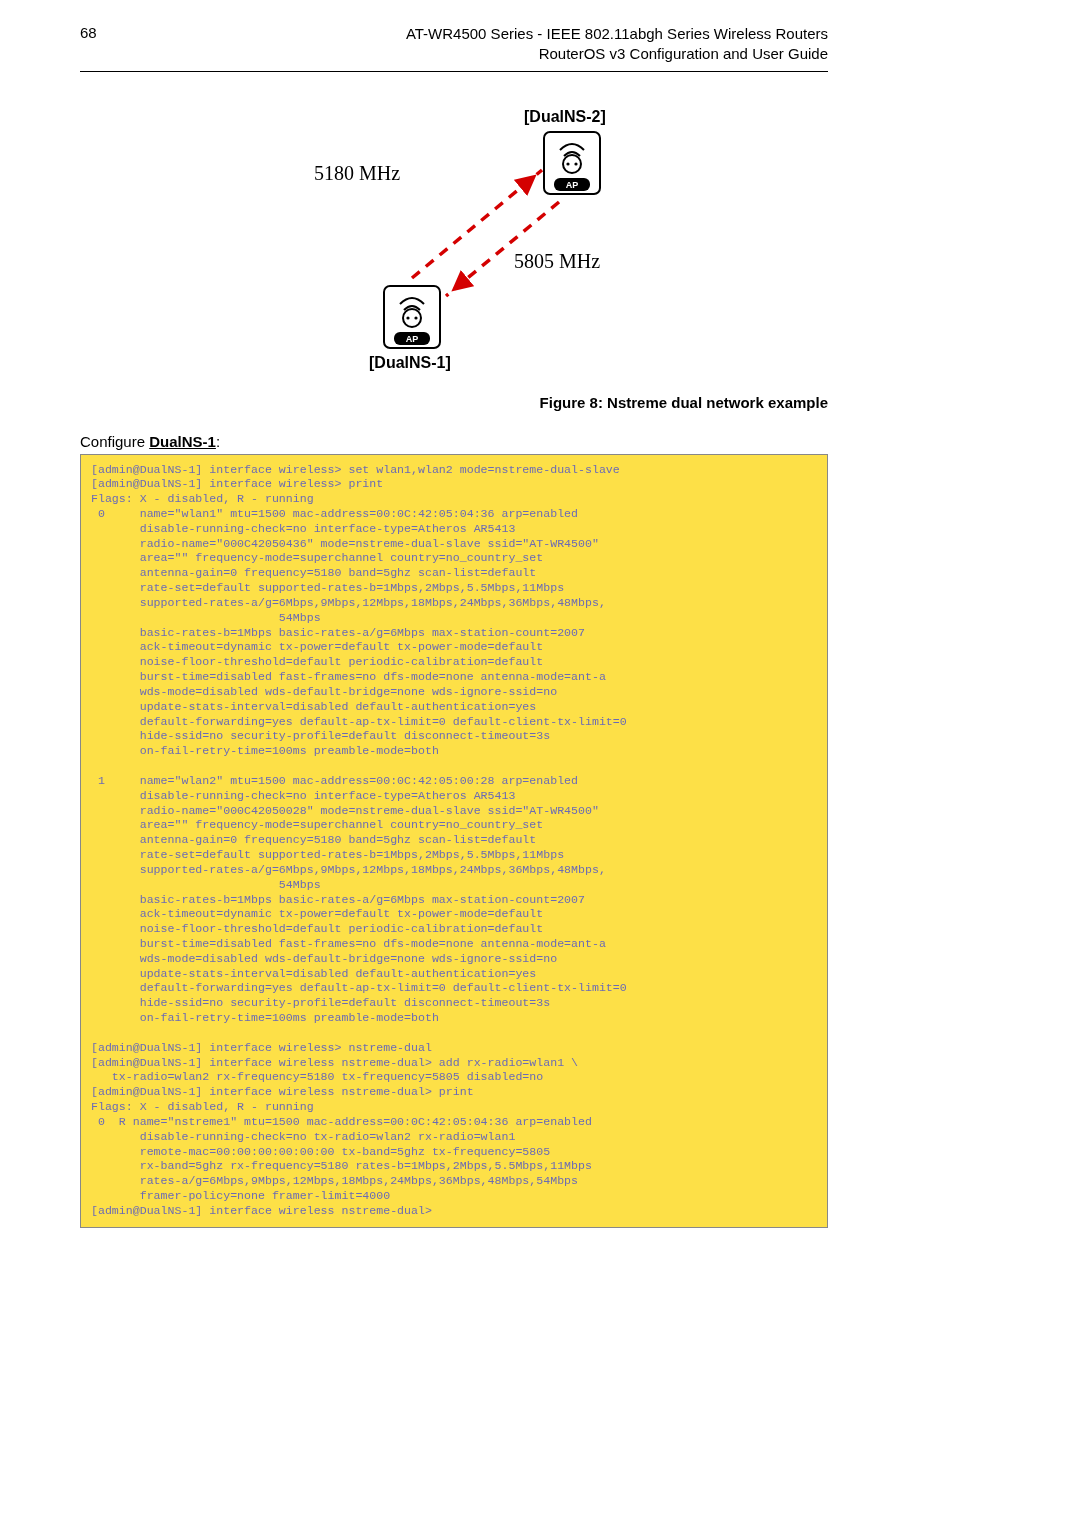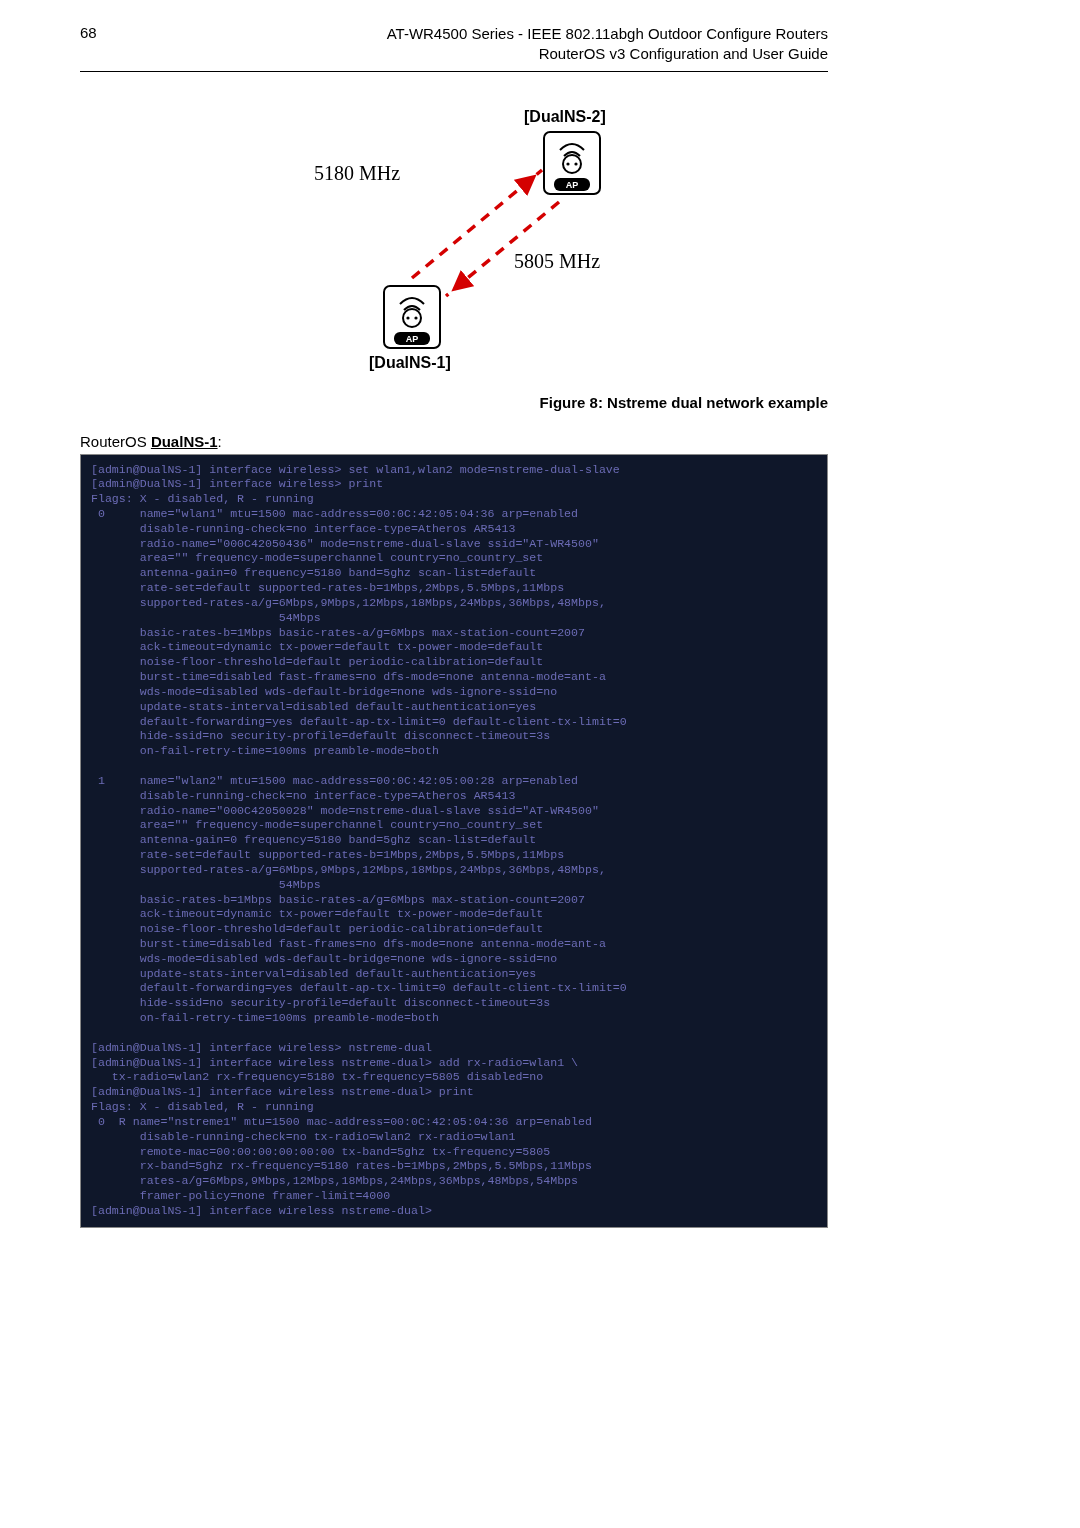--- a/index.html
+++ b/index.html
@@ -46,39 +46,39 @@
     margin: 14px 0 22px 0;
     text-align: right;
   }
   .configure-label {
     font-size: 15px;
     margin-bottom: 4px;
   }
   .configure-label .bold { font-weight: bold; text-decoration: underline; }
   .code-box {
     border: 1px solid #888;
-    background: #0f172a;
+    background: #fde047;
     padding: 8px 10px;
     font-family: "Courier New", Courier, monospace;
     font-size: 11.6px;
     line-height: 1.28;
     color: #6b6bb5;
     white-space: pre;
     overflow-x: hidden;
   }
 </style>
 </head>
 <body>
 
 <div class="page">
 
   <div class="header-row">
     <div class="page-num">68</div>
     <div class="header-title">
-      <span>AT-WR4500 Series - IEEE 802.11abgh Outdoor Configure Routers</span><br>
+      <span>AT-WR4500 Series - IEEE 802.11abgh Series Wireless Routers</span><br>
       <span>RouterOS v3 Configuration and User Guide</span>
     </div>
   </div>
 
   <div class="figure-wrap">
     <svg class="netfig" width="480" height="280" viewBox="0 0 480 280">
 
       <g>
         <rect x="330" y="32" width="56" height="62" rx="6" ry="6" fill="#fff" stroke="#000" stroke-width="2"></rect>
 
@@ -117,21 +117,21 @@
       <text x="100" y="80" font-family="Times New Roman, serif" font-size="20">5180 MHz</text>
 
       <line x1="345" y1="102" x2="232" y2="196" stroke="#d40000" stroke-width="3.5" stroke-dasharray="10 8" marker-end="url(#arrR)"></line>
       <text x="300" y="168" font-family="Times New Roman, serif" font-size="20">5805 MHz</text>
     </svg>
 
     <div class="fig-caption">Figure 8: Nstreme dual network example</div>
   </div>
 
   <div class="configure-label">
-    <span>RouterOS </span><span class="bold">DualNS-1</span><span>:</span>
+    <span>Configure </span><span class="bold">DualNS-1</span><span>:</span>
   </div>
 
   <div class="code-box">[admin@DualNS-1] interface wireless&gt; set wlan1,wlan2 mode=nstreme-dual-slave
 [admin@DualNS-1] interface wireless&gt; print
 Flags: X - disabled, R - running
  0     name="wlan1" mtu=1500 mac-address=00:0C:42:05:04:36 arp=enabled
        disable-running-check=no interface-type=Atheros AR5413
        radio-name="000C42050436" mode=nstreme-dual-slave ssid="AT-WR4500"
        area="" frequency-mode=superchannel country=no_country_set
        antenna-gain=0 frequency=5180 band=5ghz scan-list=default

